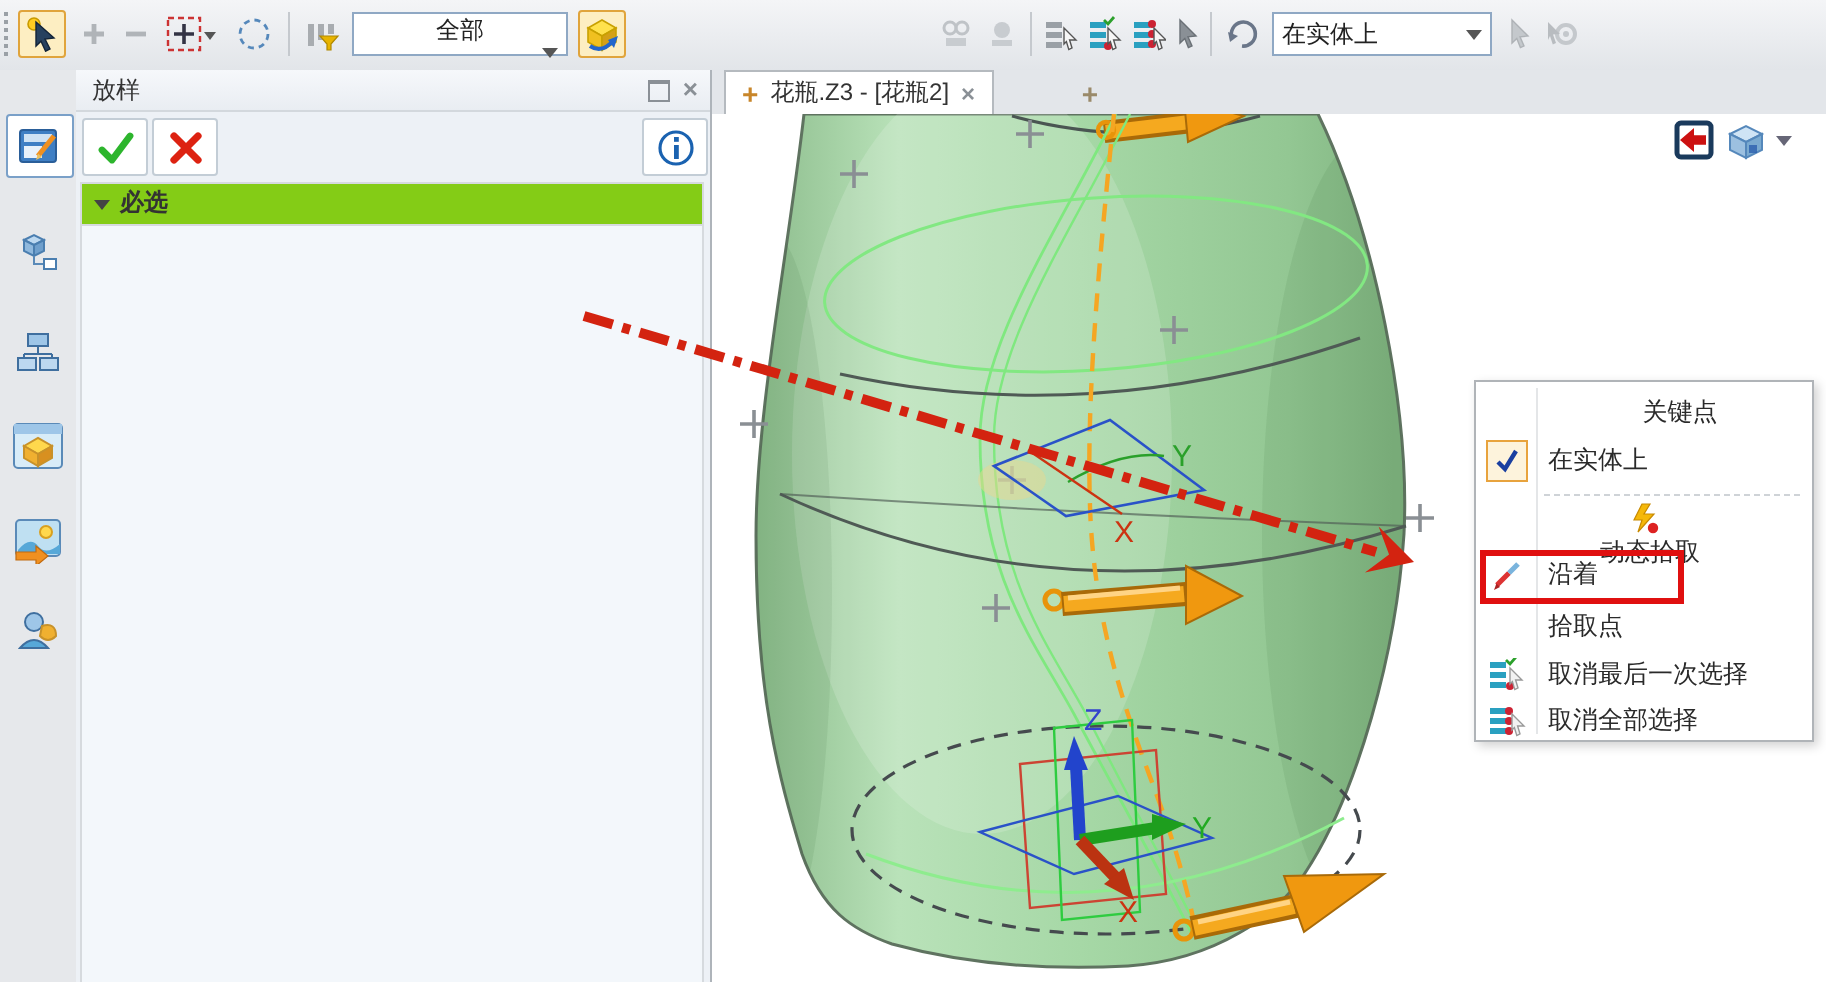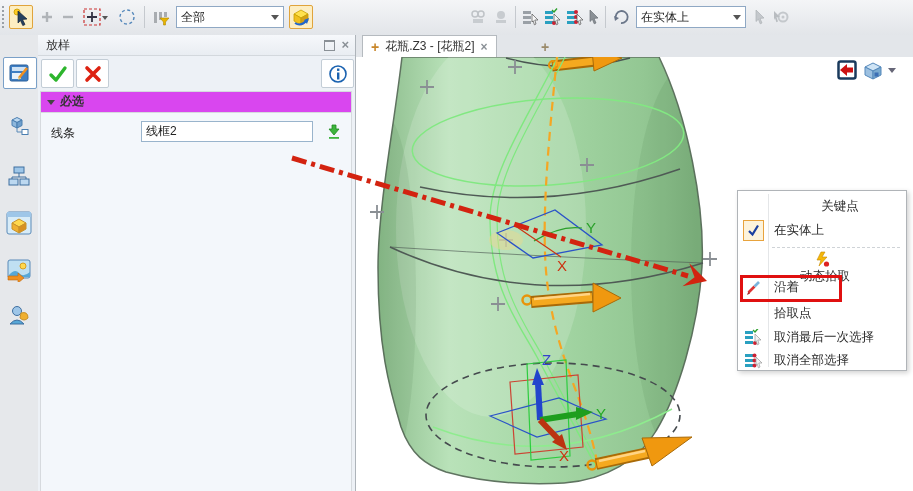--- a/index.html
+++ b/index.html
@@ -25,21 +25,21 @@
 
   
   .panel{position:absolute;left:38px;top:35px;width:318px;height:456px;background:#edf1f6;border-right:1px solid #aeb4ba;box-sizing:border-box;}
   .panel-title{position:absolute;left:0;top:0;width:100%;height:21px;background:linear-gradient(#f6f8fb,#e9edf2);
     border-bottom:1px solid #d3d8dd;font-size:12px;color:#333;line-height:21px;padding-left:8px;box-sizing:border-box;}
   .win-btns{position:absolute;right:6px;top:4px;display:flex;gap:6px;align-items:center;}
   .restore-glyph{width:9px;height:8px;border:1px solid #8a9096;border-top:2px solid #8a9096;display:inline-block;}
   .close-glyph{color:#8a9096;font-size:13px;font-weight:bold;line-height:12px;}
   .panel-btn{position:absolute;top:24px;width:31px;height:27px;background:#fff;border:1px solid #c3cdd6;border-radius:2px;
     display:flex;align-items:center;justify-content:center;}
-  .section-hdr{position:absolute;left:2px;top:56px;width:312px;height:34px;background:#d946ef;border:1px solid #d6dade;
+  .section-hdr{position:absolute;left:2px;top:56px;width:312px;height:34px;background:#84cc16;border:1px solid #d6dade;
     box-sizing:border-box;font-size:12px;color:#333;line-height:19px;padding-left:6px;}
   .tri-down{display:inline-block;width:0;height:0;border-left:4px solid transparent;border-right:4px solid transparent;
     border-top:5px solid #444;margin-right:5px;}
   .field-area{position:absolute;left:2px;top:77px;width:312px;height:410px;background:#f3f7fb;border:1px solid #d6dade;box-sizing:border-box;}
   .frow{position:absolute;left:0;width:100%;height:28px;}
   .flabel{position:absolute;left:10px;top:6px;font-size:12px;color:#222;}
   .finput{position:absolute;left:100px;top:2px;width:172px;height:21px;border:1px solid #99b4cc;background:#fff;
     font-size:12px;color:#222;padding:0 4px;box-sizing:border-box;font-family:"Liberation Sans","DejaVu Sans",sans-serif;}
   .finput.active{border:2px solid #2ca02c;}
   .ficon{position:absolute;left:282px;top:2px;width:22px;height:22px;display:flex;align-items:center;justify-content:center;}
@@ -115,21 +115,21 @@
 
     <div class="tb" style="left:150px;width:22px;">
       <svg width="18" height="18">
         <rect x="2" y="4" width="3" height="11" fill="#a8acb0"></rect>
         <rect x="7" y="4" width="3" height="8" fill="#a8acb0"></rect>
         <rect x="12" y="4" width="3" height="5" fill="#a8acb0"></rect>
         <polygon points="8,10 17,10 13.5,14 13.5,17 11.5,17 11.5,14" fill="#e8b400" stroke="#b08800" stroke-width="0.6"></polygon>
       </svg>
     </div>
 
-    <div class="combo" style="left:176px;width:108px;">
+    <div class="combo" style="left:176px;width:108px;flex-direction:column;">
       <span>全部</span>
       <span class="caret"></span>
     </div>
 
     <div class="tb tb-hl" style="left:289px;width:24px;">
       <svg width="20" height="20">
         <polygon points="3,7 10,3 17,7 10,11" fill="#ffe14d" stroke="#c8a000" stroke-width="0.8"></polygon>
         <polygon points="3,7 10,11 10,18 3,14" fill="#f0c020" stroke="#c8a000" stroke-width="0.8"></polygon>
         <polygon points="17,7 10,11 10,18 17,14" fill="#d4a017" stroke="#c8a000" stroke-width="0.8"></polygon>
         <path d="M4,16 Q10,20 16,13" fill="none" stroke="#2266cc" stroke-width="2"></path>
@@ -295,30 +295,20 @@
         <rect x="8" y="3.5" width="2.4" height="2.4" fill="#1a62b0"></rect>
         <rect x="8" y="7.5" width="2.4" height="7" fill="#1a62b0"></rect>
       </svg>
     </div>
 
     <div class="section-hdr">
       <span class="tri-down"></span><span style="font-weight:bold;">必选</span>
     </div>
 
     <div class="field-area">
-      <div class="frow" style="top:6px;">
-        <div class="flabel">线条</div>
-        <input class="finput" readonly="" value="线框2" style="">
-        <div class="ficon">
-          <svg width="16" height="16">
-            <polygon points="8,11 3,5 6,5 6,1 10,1 10,5 13,5" fill="#3db53d" stroke="#1e8a1e" stroke-width="0.8"></polygon>
-            <rect x="3" y="13" width="10" height="1.8" fill="#3db53d"></rect>
-          </svg>
-        </div>
-      </div>
     </div>
   </div>
 
   <div class="tabbar">
     <div class="tab-active">
       <span class="tab-plus">+</span>
       <span>花瓶.Z3 - [花瓶2]</span>
       <span class="tab-close">×</span>
     </div>
     <div class="newtab">+</div>

